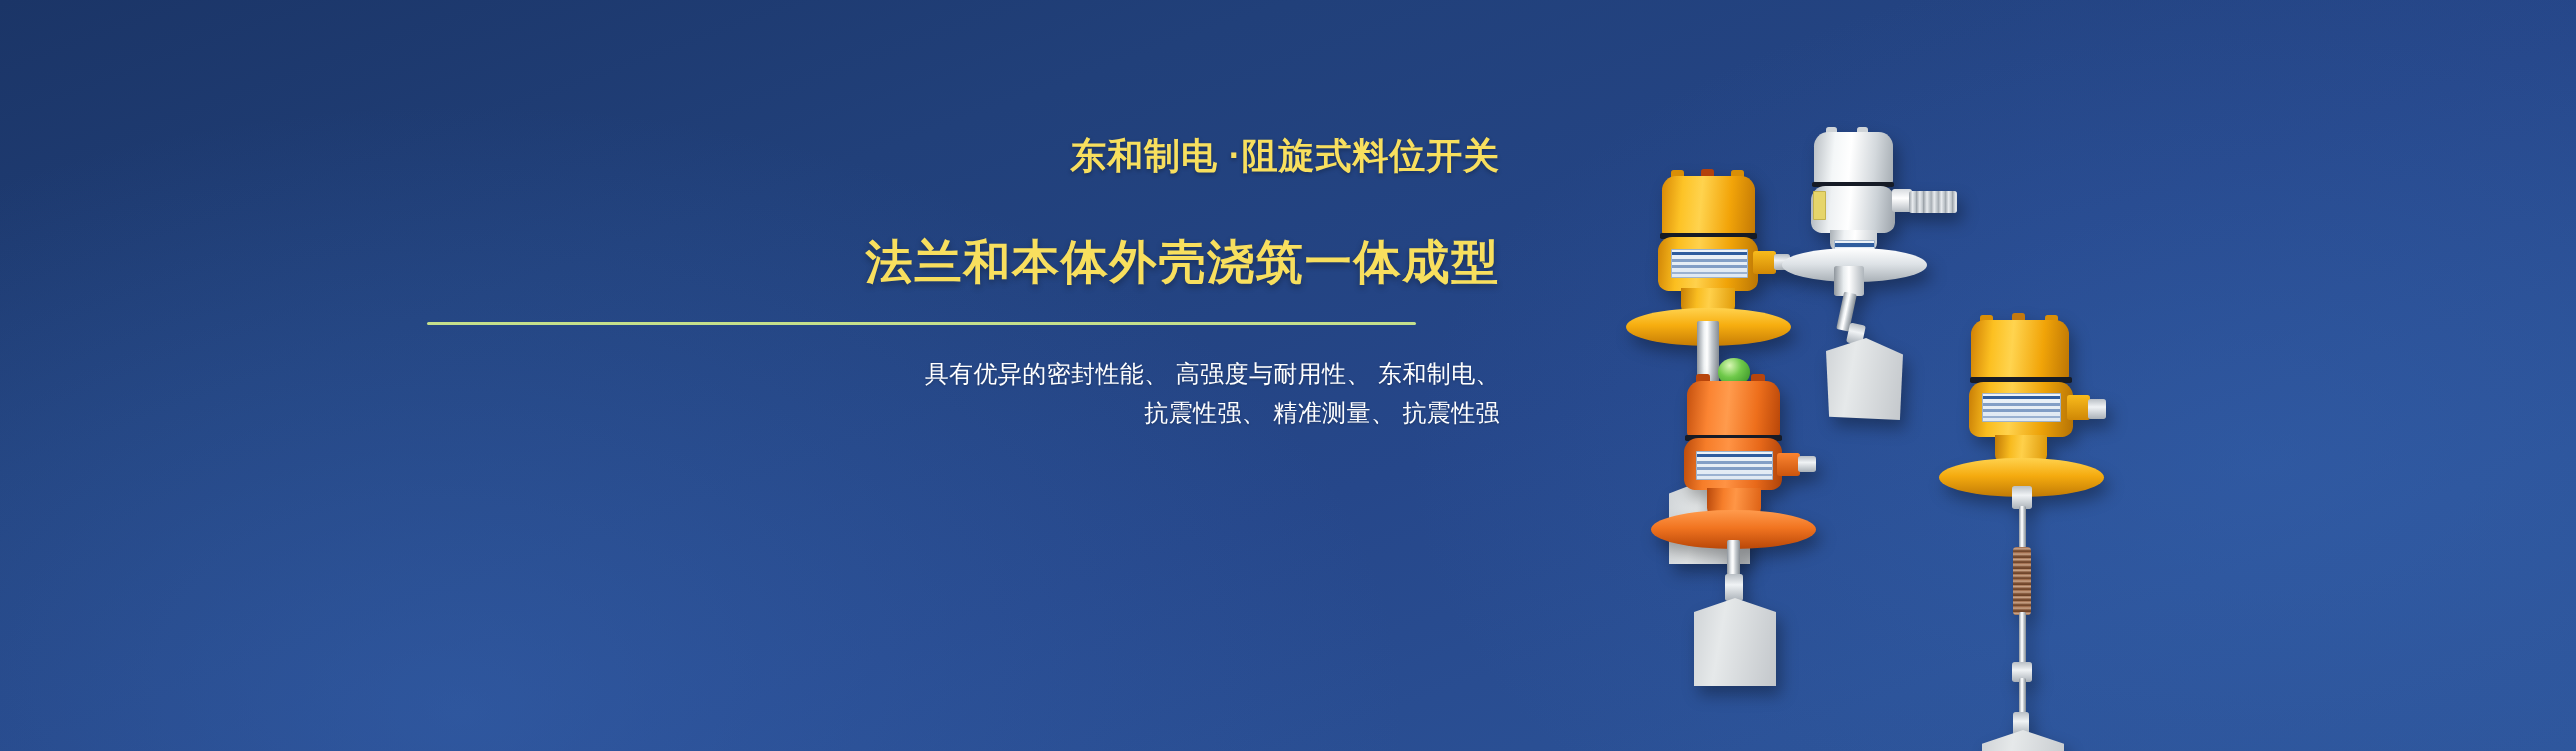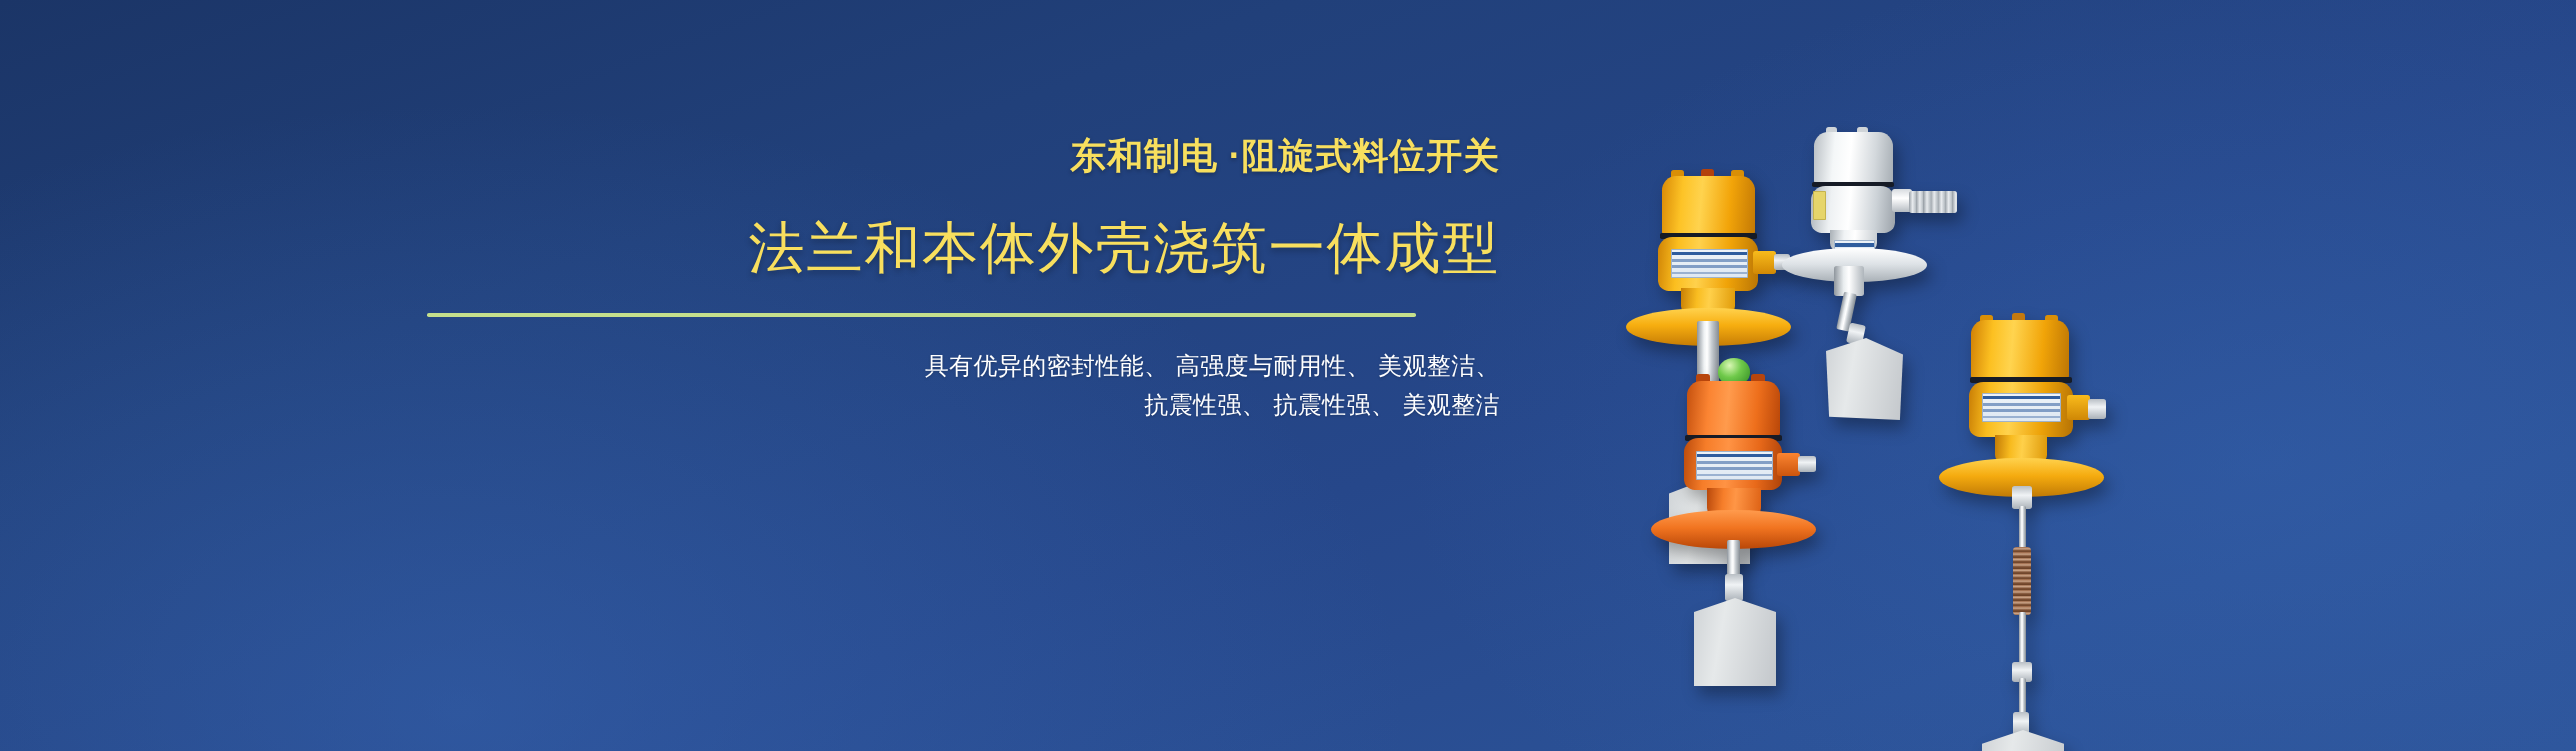--- a/index.html
+++ b/index.html
@@ -16,22 +16,22 @@
       linear-gradient(160deg,#1b3567 0%,#21407a 28%,#26478a 58%,#2b5196 82%,#2d5499 100%);
   }
   
   #copy{position:absolute;left:427px;top:134px;width:1073px;text-align:right;}
   #eyebrow{
     font-size:36px;font-weight:bold;color:#f8df5e;
     letter-spacing:0.9px;line-height:1.2;white-space:nowrap;
     text-shadow:0 1.8px 4.5px rgba(0,0,0,0.28);
   }
   #headline{
-    margin-top:38px;
-    font-size:56px;font-weight:normal;color:#f8df5e;
+    margin-top:57px;
+    font-size:47px;font-weight:bold;color:#f8df5e;
     letter-spacing:1.8px;line-height:1.18;white-space:nowrap;
     text-shadow:0 2.7px 6.3px rgba(0,0,0,0.30);
   }
   #divider{
     margin-top:32px;width:989px;height:3.6px;background:#c5e08c;border-radius:1.8px;
   }
   #features{margin-top:30px;}
   .feature-line{
     font-size:24px;color:#ffffff;line-height:1.62;
     letter-spacing:0.4px;white-space:nowrap;font-weight:normal;
@@ -72,22 +72,22 @@
 
   <div id="copy">
 
     <div id="eyebrow">东和制电  ·阻旋式料位开关</div>
 
     <div id="headline">法兰和本体外壳浇筑一体成型</div>
 
     <div id="divider"></div>
 
     <div id="features">
-      <div class="feature-line">具有优异的密封性能、  高强度与耐用性、  美观整洁、</div>
-      <div class="feature-line">抗震性强、  抗震性强、  美观整洁</div>
+      <div class="feature-line">具有优异的密封性能、  高强度与耐用性、  东和制电、</div>
+      <div class="feature-line">抗震性强、  精准测量、  抗震性强</div>
     </div>
   </div>
 
   <div id="products">
 
     <div class="device" style="left:107px;top:40px;width:268px;height:447px;">
       <div class="shadow-soft" style="position:absolute;inset:0;">
 
         <div class="lug" style="left:88px;top:23px;width:12.5px;height:12.5px;background:#d98f06;"></div>
         <div class="lug" style="left:118px;top:21.5px;width:12.5px;height:12.5px;background:#b3420c;"></div>

